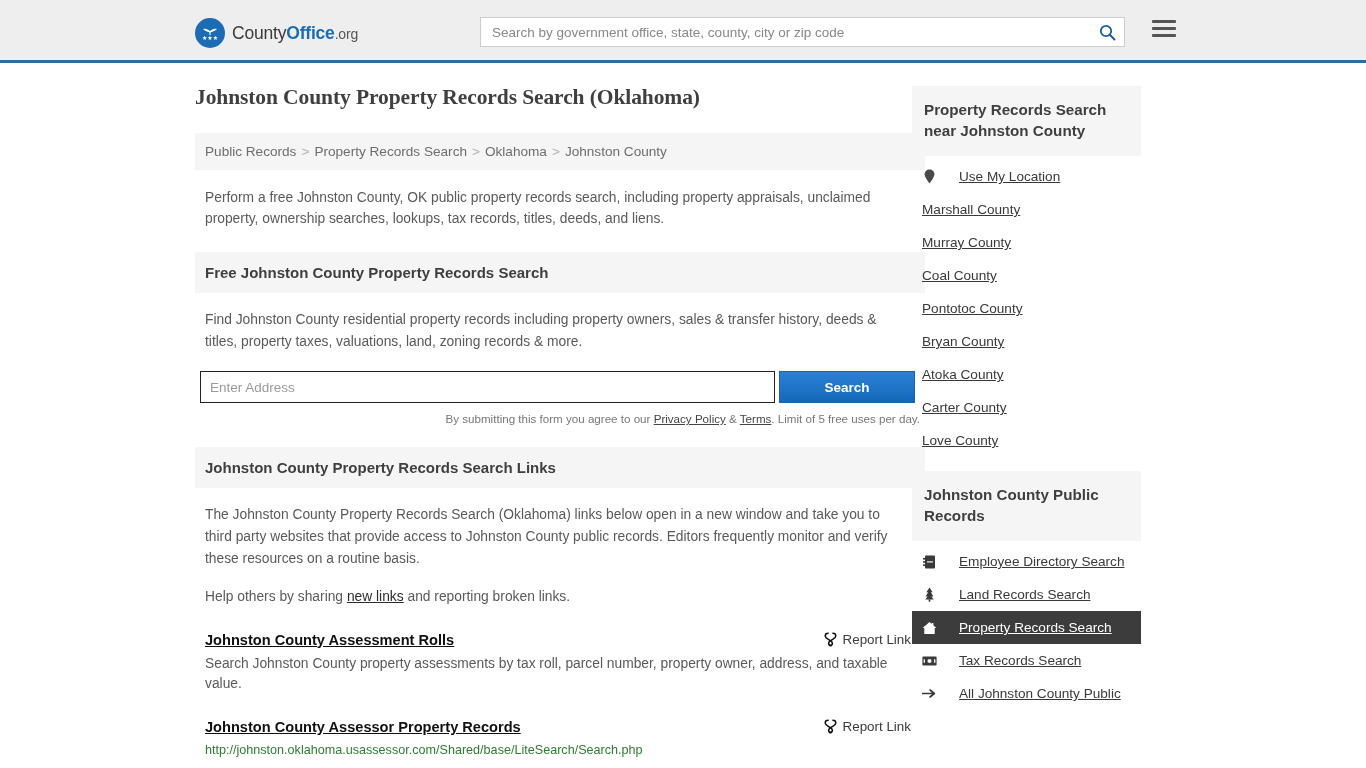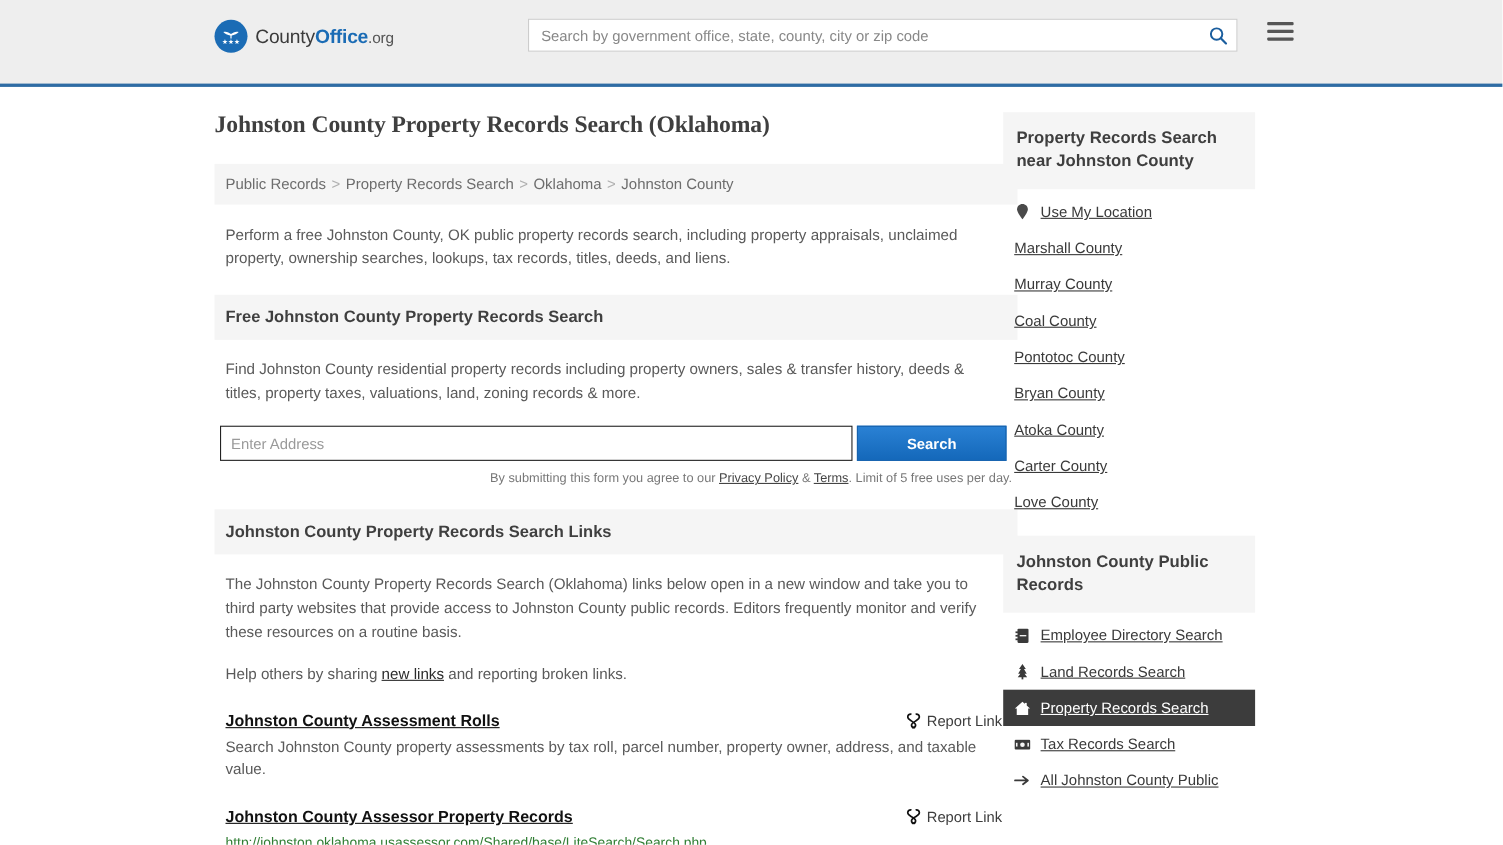--- a/index.html
+++ b/index.html
@@ -7,21 +7,21 @@
     margin: 0; padding: 0;
     width: 1366px; height: 768px;
     overflow: hidden;
     background: #ffffff;
     font-family: "Liberation Sans", sans-serif;
     color: #444444;
   }
 
   
   .site-header {
-    height: 79px;
+    height: 63px;
     background: #eeeeee;
     border-bottom: 3px solid #2e6ca4;
     display: flex;
     align-items: center;
     position: relative;
   }
   .logo-wrap {
     position: absolute;
     left: 195px;
     top: 18px;
@@ -243,21 +243,21 @@
     padding: 14px 14px 15px 12px;
     font-size: 15.2px;
     font-weight: bold;
     color: #3f3f3f;
     line-height: 1.35;
   }
   .side-list { margin-top: 4px; }
   .side-item {
     display: flex;
     align-items: center;
-    gap: 9px;
+    gap: 22px;
     padding: 9px 8px 9px 10px;
     font-size: 13.6px;
     cursor: pointer;
   }
   .side-item .lbl {
     color: #3a3a3a;
     text-decoration: underline;
   }
   .side-item.active {
     background: #3c3c3c;

